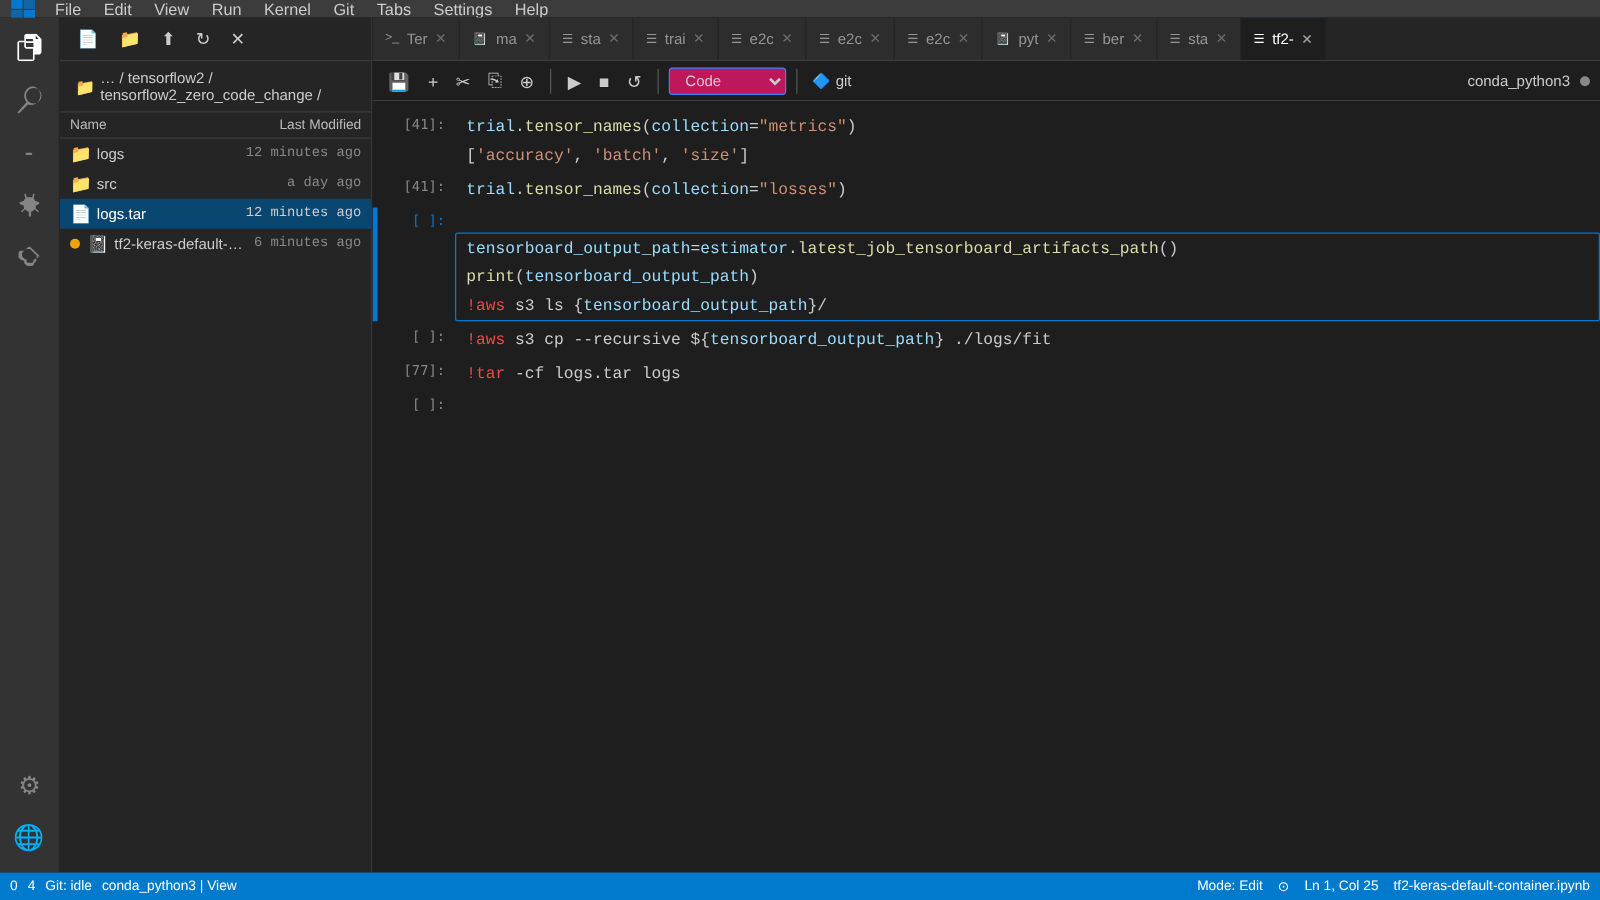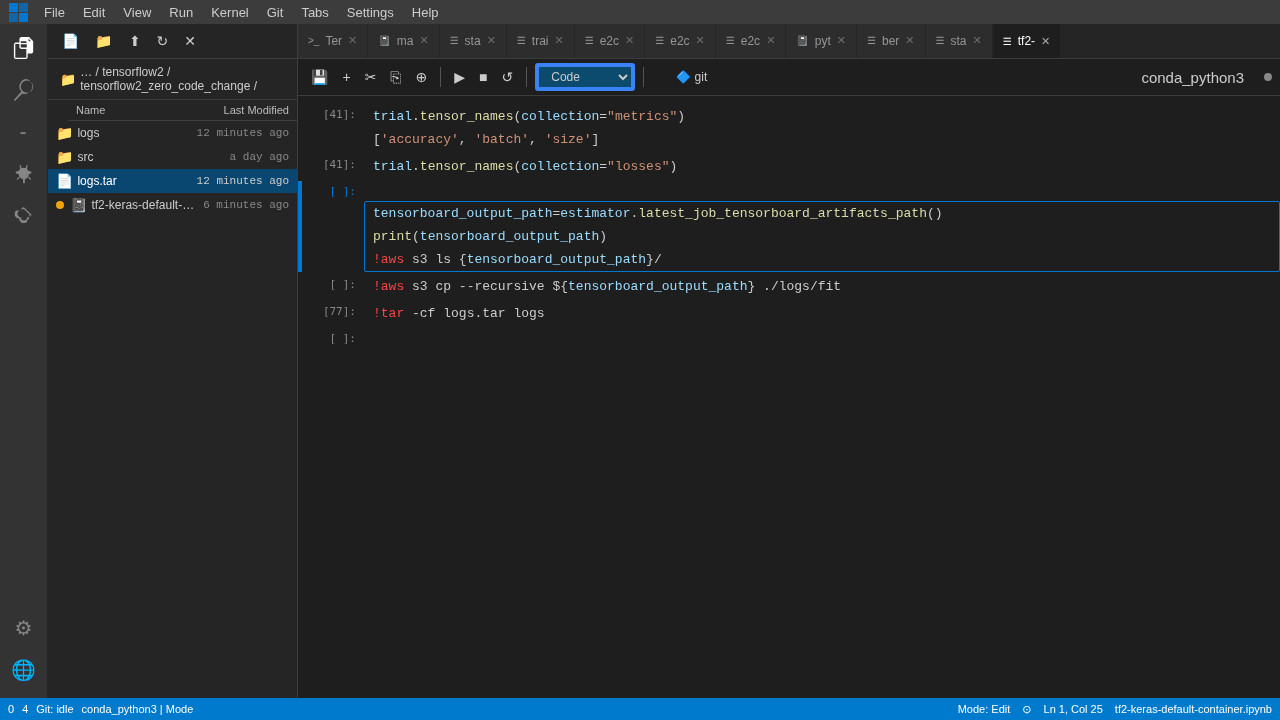--- a/index.html
+++ b/index.html
@@ -1,19 +1,19 @@
 <!DOCTYPE html>
 <html><head>
   <meta charset="utf-8">
   <style>
     * { margin: 0; padding: 0; box-sizing: border-box; }
     body { font-family: 'Segoe UI', Tahoma, sans-serif; font-size: 13px; background: #1e1e1e; color: #ccc; width: 1280px; height: 720px; overflow: hidden; display: flex; flex-direction: column; }
 
     
-    .menubar { background: #3c3c3c; display: flex; align-items: center; height: 24px; padding: 0 8px; gap: 2px; }
+    .menubar { background: #3c3c3c; display: flex; align-items: center; height: 14px; padding: 0 8px; gap: 2px; }
     .menubar-logo { width: 20px; height: 20px; margin-right: 6px; }
     .menubar-item { padding: 3px 8px; color: #ccc; font-size: 13px; cursor: pointer; border-radius: 3px; }
 
     
     .toolbar { background: #252526; display: flex; align-items: center; height: 35px; padding: 0 8px; gap: 4px; border-bottom: 1px solid #3c3c3c; }
     .toolbar-btn { background: none; border: none; color: #ccc; padding: 4px 6px; cursor: pointer; border-radius: 3px; font-size: 14px; }
 
     
     .main-area { display: flex; flex: 1; overflow: hidden; }
 
@@ -23,21 +23,21 @@
     .activity-icon.active { color: #fff; }
     .activity-bar-bottom { margin-top: auto; padding-bottom: 8px; }
 
     
     .sidebar { width: 250px; background: #252526; display: flex; flex-direction: column; border-right: 1px solid #3c3c3c; }
     .sidebar-header { padding: 6px 12px; display: flex; align-items: center; gap: 4px; color: #ccc; font-size: 12px; border-bottom: 1px solid #3c3c3c; }
     .sidebar-path { font-size: 12px; color: #ccc; }
 
     
     .explorer { flex: 1; overflow-y: auto; }
-    .explorer-header { display: flex; justify-content: space-between; align-items: flex-end; padding: 4px 8px; font-size: 11px; color: #bbb; border-bottom: 1px solid #3c3c3c; margin-left: 20px; }
+    .explorer-header { display: flex; justify-content: space-between; align-items: flex-end; padding: 4px 8px; font-size: 11px; color: #bbb; border-bottom: 1px solid #3c3c3c; }
     .explorer-col-name { flex: 1; color: #bbb; font-size: 11px; }
     .explorer-col-modified { color: #bbb; font-size: 11px; }
 
     .file-item { display: flex; align-items: center; padding: 2px 8px; cursor: pointer; gap: 4px; height: 24px; }
     .file-item.selected { background: #094771; color: #fff; }
     .file-item .file-icon { font-size: 14px; flex-shrink: 0; }
     .file-item .file-name { flex: 1; font-size: 12px; overflow: hidden; text-overflow: ellipsis; white-space: nowrap; }
     .file-item .file-modified { font-size: 11px; color: #888; white-space: nowrap; margin-left: auto; font-family: Liberation Mono, monospace; }
     .file-item.selected .file-modified { color: #ccc; }
 
@@ -47,23 +47,23 @@
     
     .tab-bar { background: #252526; display: flex; overflow-x: auto; border-bottom: 1px solid #3c3c3c; height: 35px; align-items: flex-end; }
     .tab { display: flex; align-items: center; padding: 0 10px; height: 35px; font-size: 12px; color: #969696; background: #2d2d2d; border-right: 1px solid #252526; cursor: pointer; gap: 6px; white-space: nowrap; flex-shrink: 0; }
     .tab.active { background: #1e1e1e; color: #fff; border-top: 1px solid #0078d4; }
     .tab-icon { font-size: 10px; }
     .tab-close { font-size: 11px; opacity: 0.6; }
 
     
     .notebook-toolbar { display: flex; align-items: center; padding: 4px 8px; background: #1e1e1e; border-bottom: 1px solid #3c3c3c; gap: 4px; }
     .nb-btn { background: none; border: none; color: #ccc; font-size: 14px; padding: 3px 5px; cursor: pointer; border-radius: 3px; }
-    .kernel-selector { background: #0c4a6e; border: 4px solid #3b82f6; color: #ccc; padding: 2px 8px; font-size: 12px; border-radius: 3px; cursor: pointer; }
+    .kernel-selector { background: #be185d; border: 1px solid #3b82f6; color: #ccc; padding: 2px 8px; font-size: 12px; border-radius: 3px; cursor: pointer; }
     .nb-separator { width: 1px; height: 20px; background: #555; margin: 0 4px; }
-    .kernel-indicator { display: flex; align-items: center; gap: 20px; color: #ccc; font-size: 15px; margin-left: auto; }
+    .kernel-indicator { display: flex; align-items: center; gap: 8px; color: #ccc; font-size: 12px; margin-left: auto; }
     .kernel-dot { width: 8px; height: 8px; border-radius: 50%; background: #888; border: 2px solid #888; }
 
     
     .notebook-content { flex: 1; overflow-y: auto; padding: 8px 0; background: #1e1e1e; }
 
     .cell { display: flex; margin-bottom: 2px; }
     .cell-gutter { width: 60px; display: flex; align-items: flex-start; justify-content: flex-end; padding: 4px 8px 0 0; color: #888; font-size: 11px; font-family: monospace; flex-shrink: 0; }
     .cell-content { flex: 1; border: 1px solid transparent; border-radius: 2px; }
     .cell-content.active { border-color: #0078d4; margin-top: 20px; }
     .cell-input { padding: 4px 8px; font-family: 'Courier New', monospace; font-size: 13px; color: #ccc; white-space: pre; }
@@ -255,21 +255,21 @@
       <button class="nb-btn">▶</button>
       <button class="nb-btn">■</button>
       <button class="nb-btn">↺</button>
       <div class="nb-separator"></div>
       <select class="kernel-selector">
         <option>Code</option>
         <option>Markdown</option>
         <option>Raw</option>
       </select>
       <div class="nb-separator"></div>
-      <span style="font-size:12px;color:#ccc;padding:0 4px;margin-left:20px;">🔷 git</span>
+      <span style="font-size:12px;color:#ccc;padding:0 4px;">🔷 git</span>
       <div class="kernel-indicator">
         <span>conda_python3</span>
         <div class="kernel-dot"></div>
       </div>
     </div>
 
     <div class="notebook-content">
 
       <div class="cell">
         <div class="cell-left-bar"></div>
@@ -327,21 +327,21 @@
 
 <div class="statusbar">
   <div class="statusbar-left">
     <span>
       <span>0</span>
     </span>
     <span>
       <span>4</span>
     </span>
     <span>Git: idle</span>
-    <span>conda_python3 | Mode</span>
+    <span>conda_python3 | View</span>
   </div>
   <div class="statusbar-right">
     <span>Mode: Edit</span>
     <span>⊙</span>
     <span>Ln 1, Col 25</span>
     <span>tf2-keras-default-container.ipynb</span>
   </div>
 </div>
 
 </body></html>

